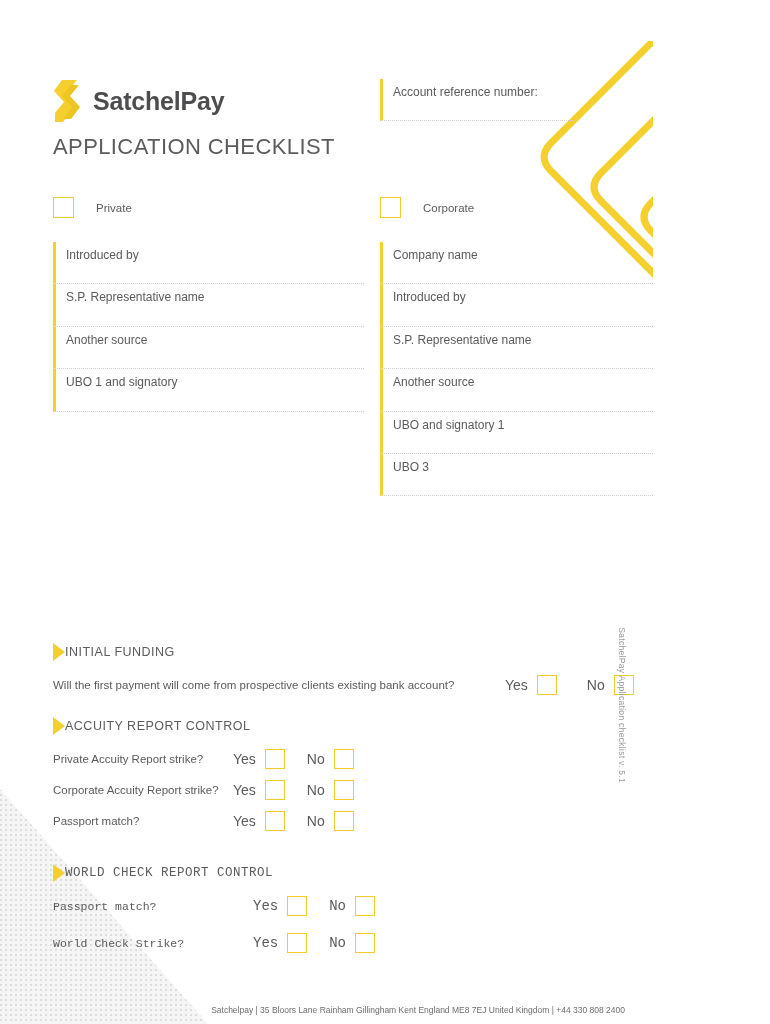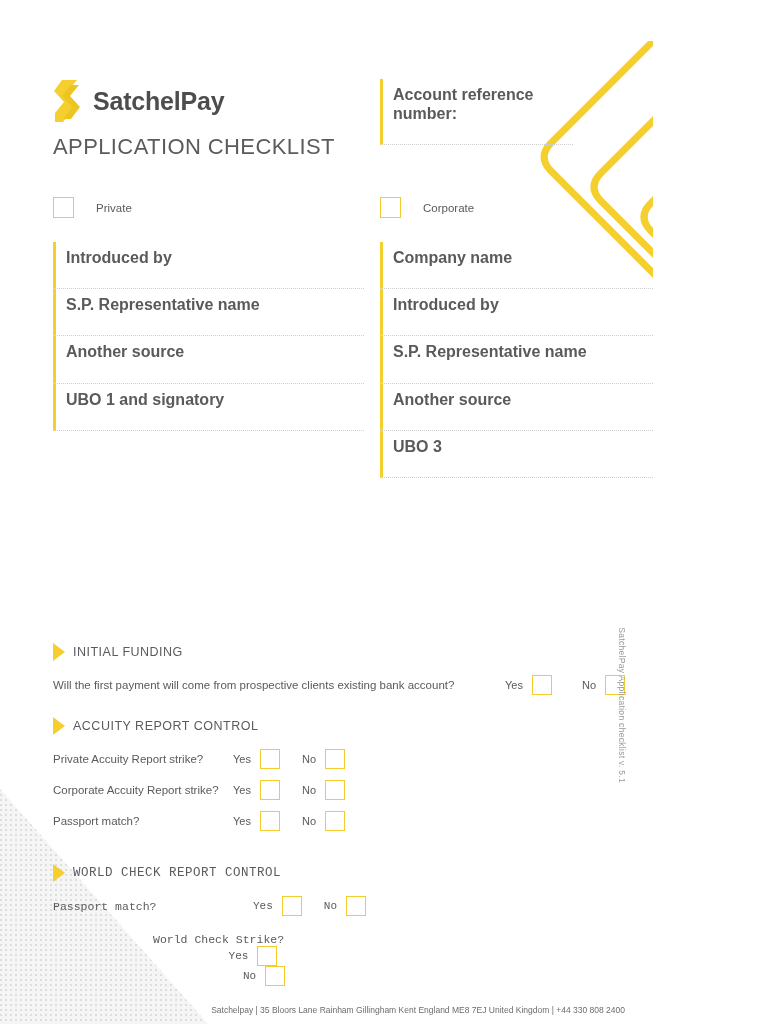--- a/index.html
+++ b/index.html
@@ -82,25 +82,24 @@
   }
 
   
   .field {
     position: relative;
     border-left: 3px solid #f5cf2e;
     border-bottom: 1px dotted #cfcfcf;
     padding: 6px 0 21px 10px;
   }
   .field-label {
-    font-size: 16px;
+    font-size: 12px;
     color: #5a5a5c;
     line-height: 1.2;
     display: block;
-    font-weight: bold;
   }
 
   .acct-ref {
     position: absolute;
     left: 380px; top: 38px;
     width: 193px;
   }
 
   
   .col-left  { position: absolute; left: 53px;  top: 156px; width: 311px; }
@@ -122,21 +121,20 @@
     font-size: 11.5px;
     color: #5a5a5c;
   }
   .fields-stack .field { margin-bottom: 0; }
 
   
   .section { position: absolute; left: 53px; }
   .sec-head {
     display: flex;
     align-items: center;
-    gap: 8px;
     margin-bottom: 14px;
   }
   .tri {
     width: 0; height: 0;
     border-top: 9px solid transparent;
     border-bottom: 9px solid transparent;
     border-left: 12px solid #f5cf2e;
     flex: none;
   }
   .sec-title {
@@ -154,21 +152,21 @@
   .q-text {
     font-size: 11.5px;
     color: #5a5a5c;
   }
   .yn {
     display: flex;
     align-items: center;
     gap: 9px;
   }
   .yn-label {
-    font-size: 11px;
+    font-size: 14px;
     color: #5a5a5c;
   }
   .ybox {
     width: 20px; height: 20px;
     border: 1.5px solid #f3cb2c;
     background: #ffffff;
     flex: none;
   }
 
   
@@ -266,20 +264,23 @@
       <div class="field">
         <span class="field-label">Introduced by</span>
       </div>
       <div class="field">
         <span class="field-label">S.P. Representative name</span>
       </div>
       <div class="field">
         <span class="field-label">Another source</span>
       </div>
       <div class="field">
+        <span class="field-label">UBO and signatory 1</span>
+      </div>
+      <div class="field">
         <span class="field-label">UBO 3</span>
       </div>
     </div>
   </div>
 
   <div class="section" id="initial-funding" style="top:602px; width:600px;">
     <div class="sec-head">
       <span class="tri"></span>
       <span class="sec-title">INITIAL FUNDING</span>
     </div>
@@ -350,21 +351,21 @@
       <span class="yn">
         <span class="yn-label">Yes</span>
         <span class="ybox"></span>
       </span>
       <span class="yn">
         <span class="yn-label">No</span>
         <span class="ybox"></span>
       </span>
     </div>
 
-    <div class="q-row" style="margin-top:17px;flex-direction:column;">
+    <div class="q-row" style="margin-top:17px;">
       <span class="q-text">World Check Strike?</span>
       <span class="yn">
         <span class="yn-label">Yes</span>
         <span class="ybox"></span>
       </span>
       <span class="yn">
         <span class="yn-label">No</span>
         <span class="ybox"></span>
       </span>
     </div>

